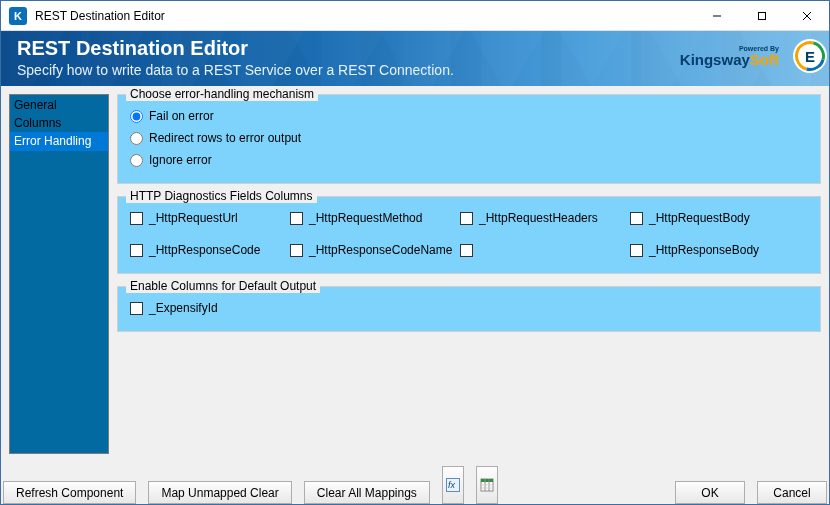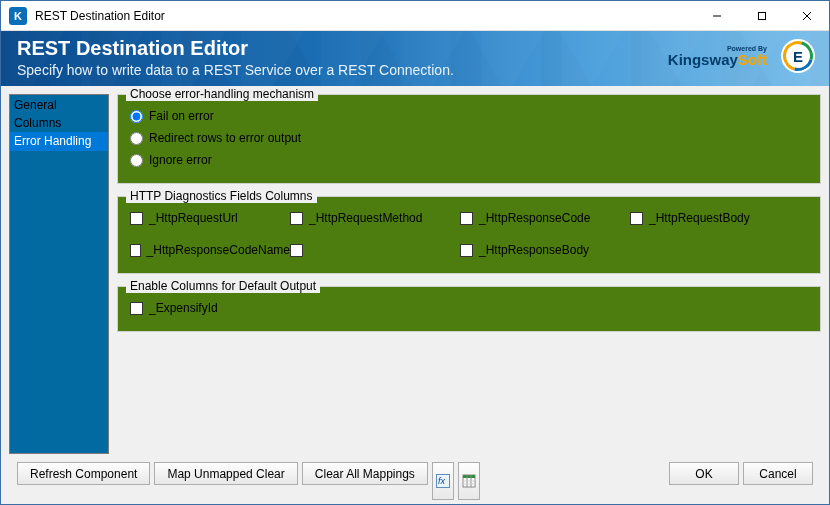--- a/index.html
+++ b/index.html
@@ -54,21 +54,21 @@
     content: "";
     position: absolute; inset: 0;
     background:
       linear-gradient(120deg, rgba(255,255,255,0.05) 0 50%, transparent 50% 100%),
       linear-gradient(60deg, rgba(0,0,0,0.06) 0 50%, transparent 50% 100%);
     background-size: 80px 80px, 90px 90px;
     opacity: 0.4;
   }
   .banner h1 { margin: 0; font-size: 20px; font-weight: 600; position: relative; }
   .banner p { margin: 2px 0 0 0; font-size: 14px; position: relative; color: #e6f1fa; }
-  .banner .logos { position: absolute; right: 14px; top: 8px; display: flex; align-items: center; gap: 14px; }
+  .banner .logos { position: absolute; right: 2px; top: 8px; display: flex; align-items: center; gap: 14px; }
   .logo-ksoft { display:flex; flex-direction:column; align-items:flex-end; line-height:1; }
   .logo-ksoft .pb { font-size: 7px; color:#053d6b; font-weight:bold; }
   .logo-ksoft .kw { font-size: 15px; font-weight:700; }
   .logo-ksoft .kw .k { color:#053d6b; }
   .logo-ksoft .kw .s { color:#f6a500; }
   .logo-e {
     width: 34px; height: 34px; border-radius: 50%;
     background: #fff;
     display:flex; align-items:center; justify-content:center;
     position: relative;
@@ -110,21 +110,21 @@
     display: flex;
     flex-direction: column;
     gap: 12px;
   }
 
   
   .group {
     border: 1px solid #d0d0d0;
     padding: 10px 12px 12px 12px;
     position: relative;
-    background: #4d7c0f;
+    background: #7dd3fc;
   }
   .group > .legend {
     position: absolute;
     top: -8px; left: 8px;
     background: #f0f0f0;
     padding: 0 4px;
     font-size: 12px;
     color: #000;
   }
 
@@ -149,23 +149,23 @@
     grid-template-columns: 160px 170px 170px 170px;
     row-gap: 10px;
     column-gap: 0;
   }
 
   
   .footer {
     height: 42px;
     background: #f0f0f0;
     display: flex;
-    align-items: flex-start;
-    padding: 0 16px;
-    gap: 4px;
+    align-items: flex-end;
+    padding: 0 2px;
+    gap: 12px;
     border-top: 0;
   }
   .btn {
     height: 23px;
     padding: 0 12px;
     background: linear-gradient(#fdfdfd, #e8e8e8);
     border: 1px solid #adadad;
     font-size: 12px;
     display: inline-flex; align-items: center; justify-content: center;
     cursor: default;
@@ -252,25 +252,29 @@
         <label class="check-row">
           <input type="checkbox" style="">
           <span>_HttpRequestUrl</span>
         </label>
         <label class="check-row">
           <input type="checkbox" style="">
           <span>_HttpRequestMethod</span>
         </label>
         <label class="check-row">
           <input type="checkbox" style="">
+          <span>_HttpRequestHeaders</span>
+        </label>
+        <label class="check-row">
+          <input type="checkbox" style="">
+          <span>_HttpRequestBody</span>
+        </label>
+        <label class="check-row">
+          <input type="checkbox" style="">
           <span>_HttpResponseCode</span>
-        </label>
-        <label class="check-row">
-          <input type="checkbox" style="">
-          <span>_HttpRequestBody</span>
         </label>
         <label class="check-row">
           <input type="checkbox" style="">
           <span>_HttpResponseCodeName</span>
         </label>
         <label class="check-row">
           <input type="checkbox" style="">
         </label>
         <label class="check-row">
           <input type="checkbox" style="">

